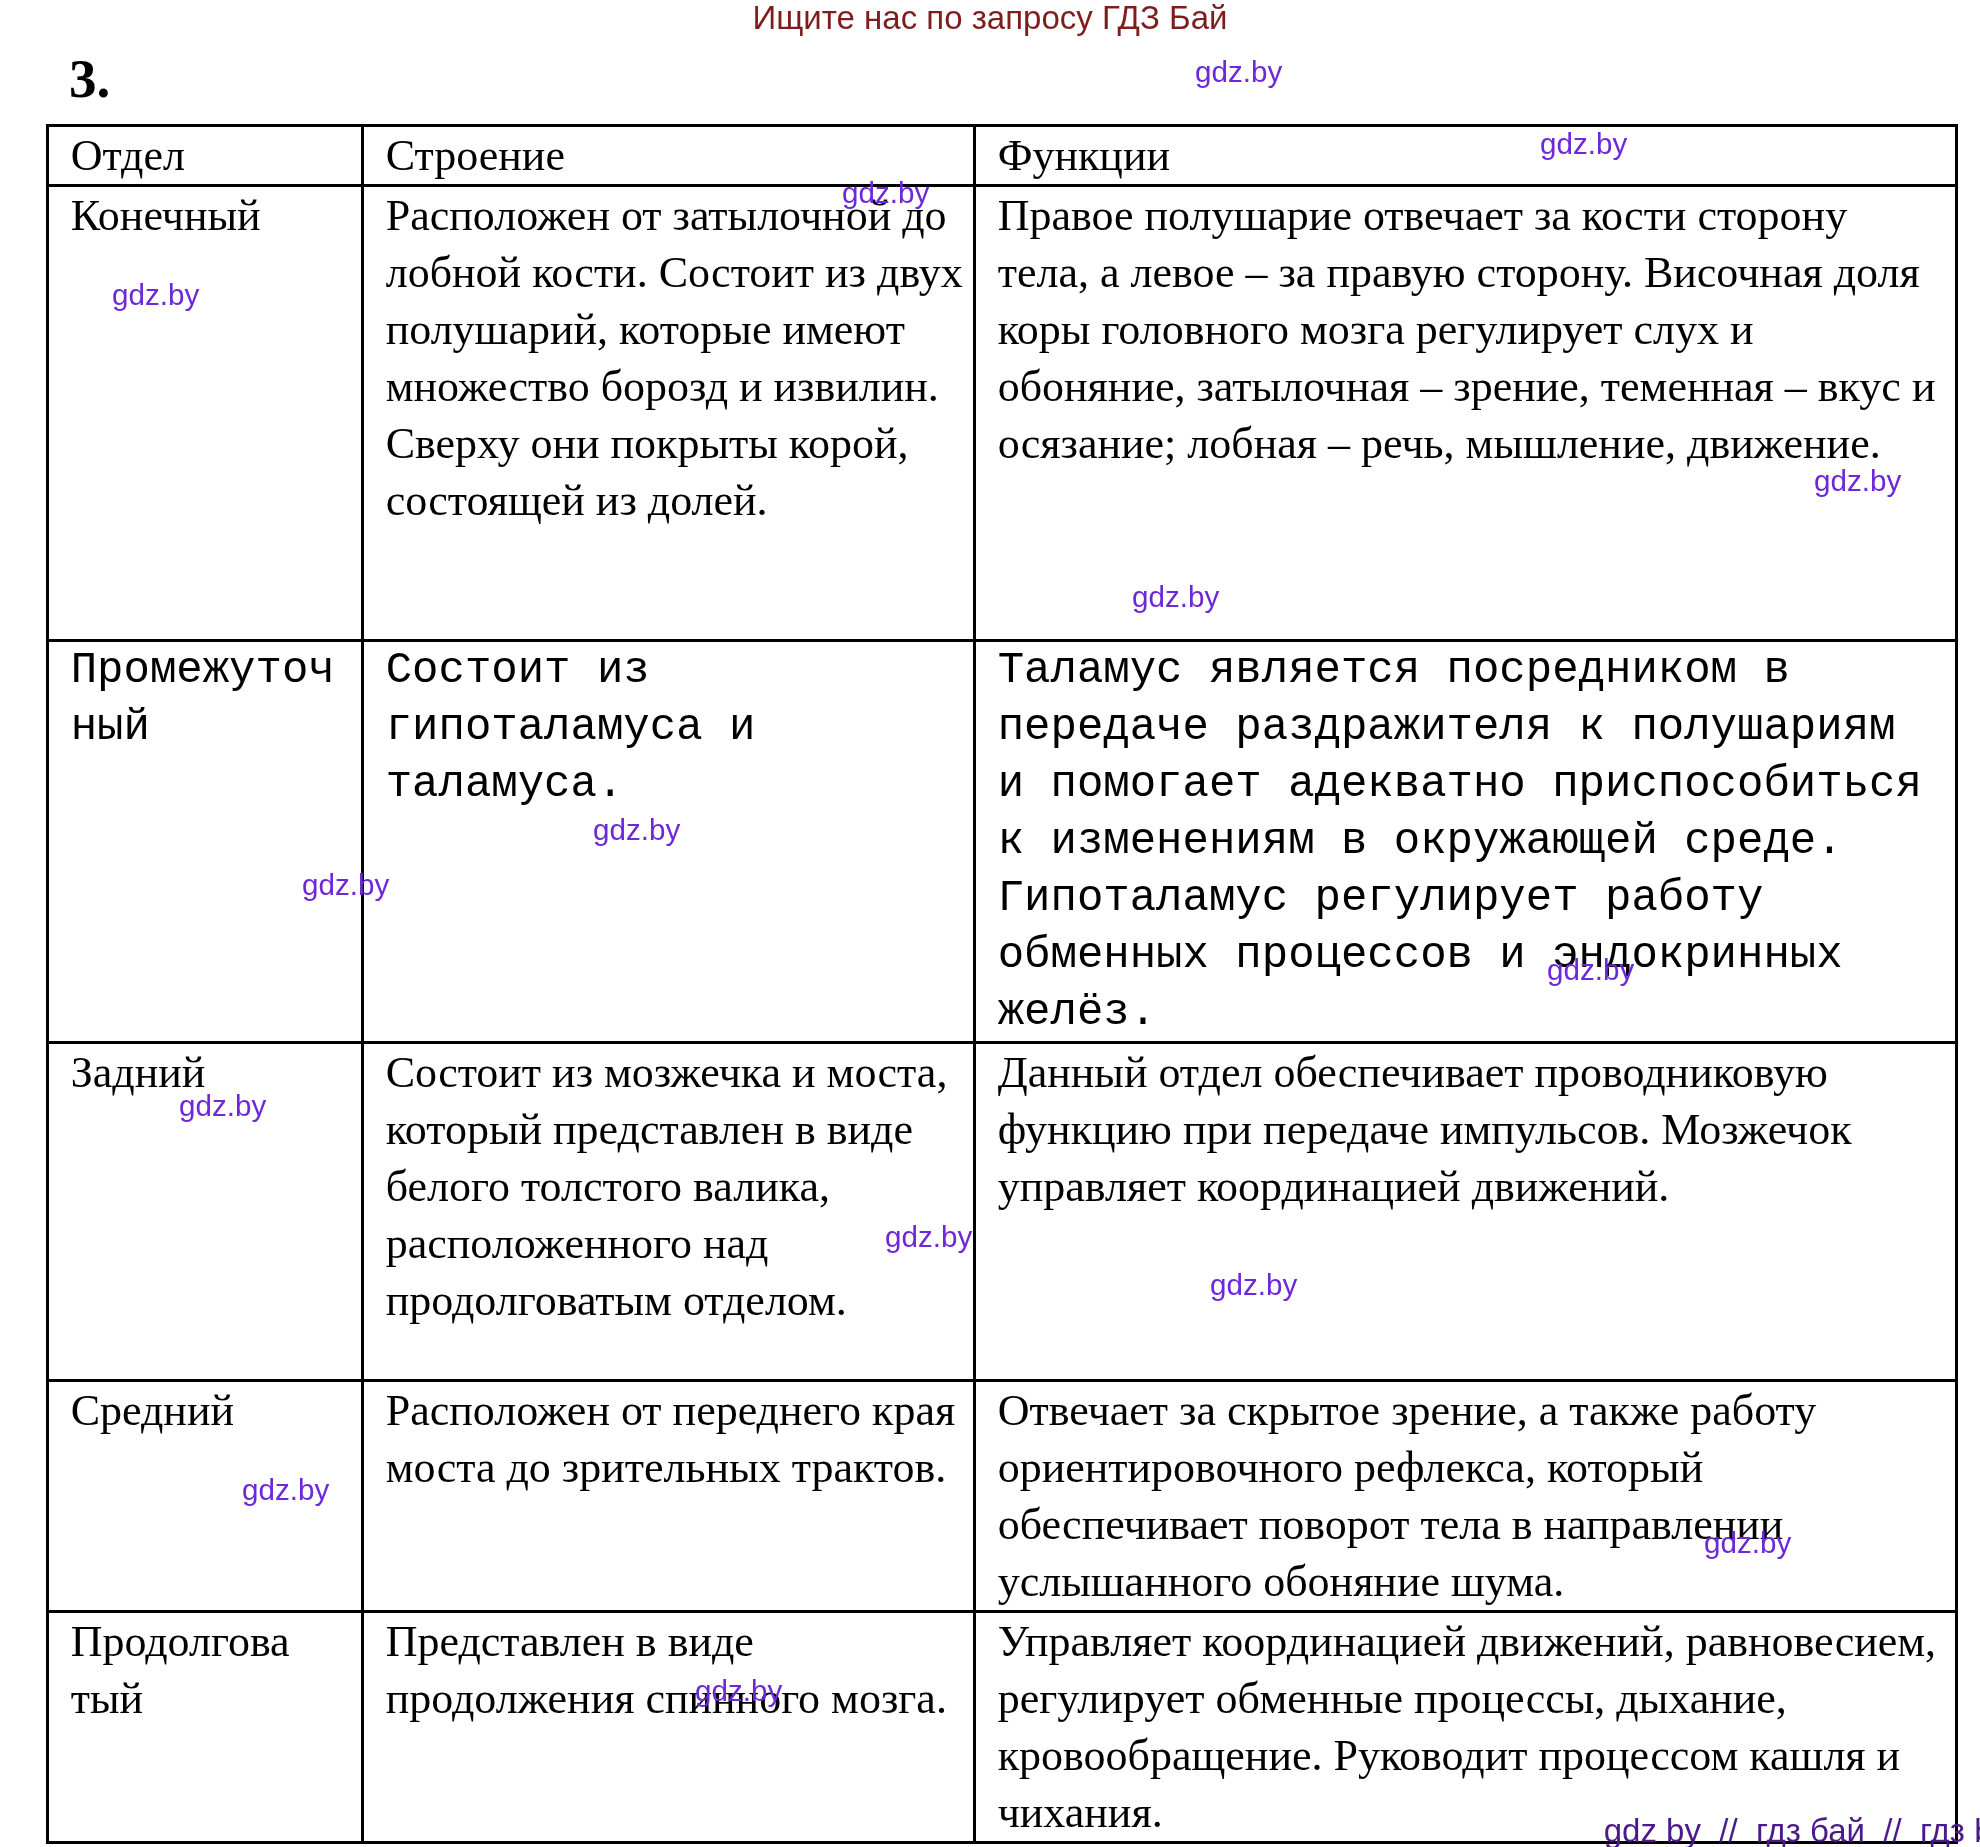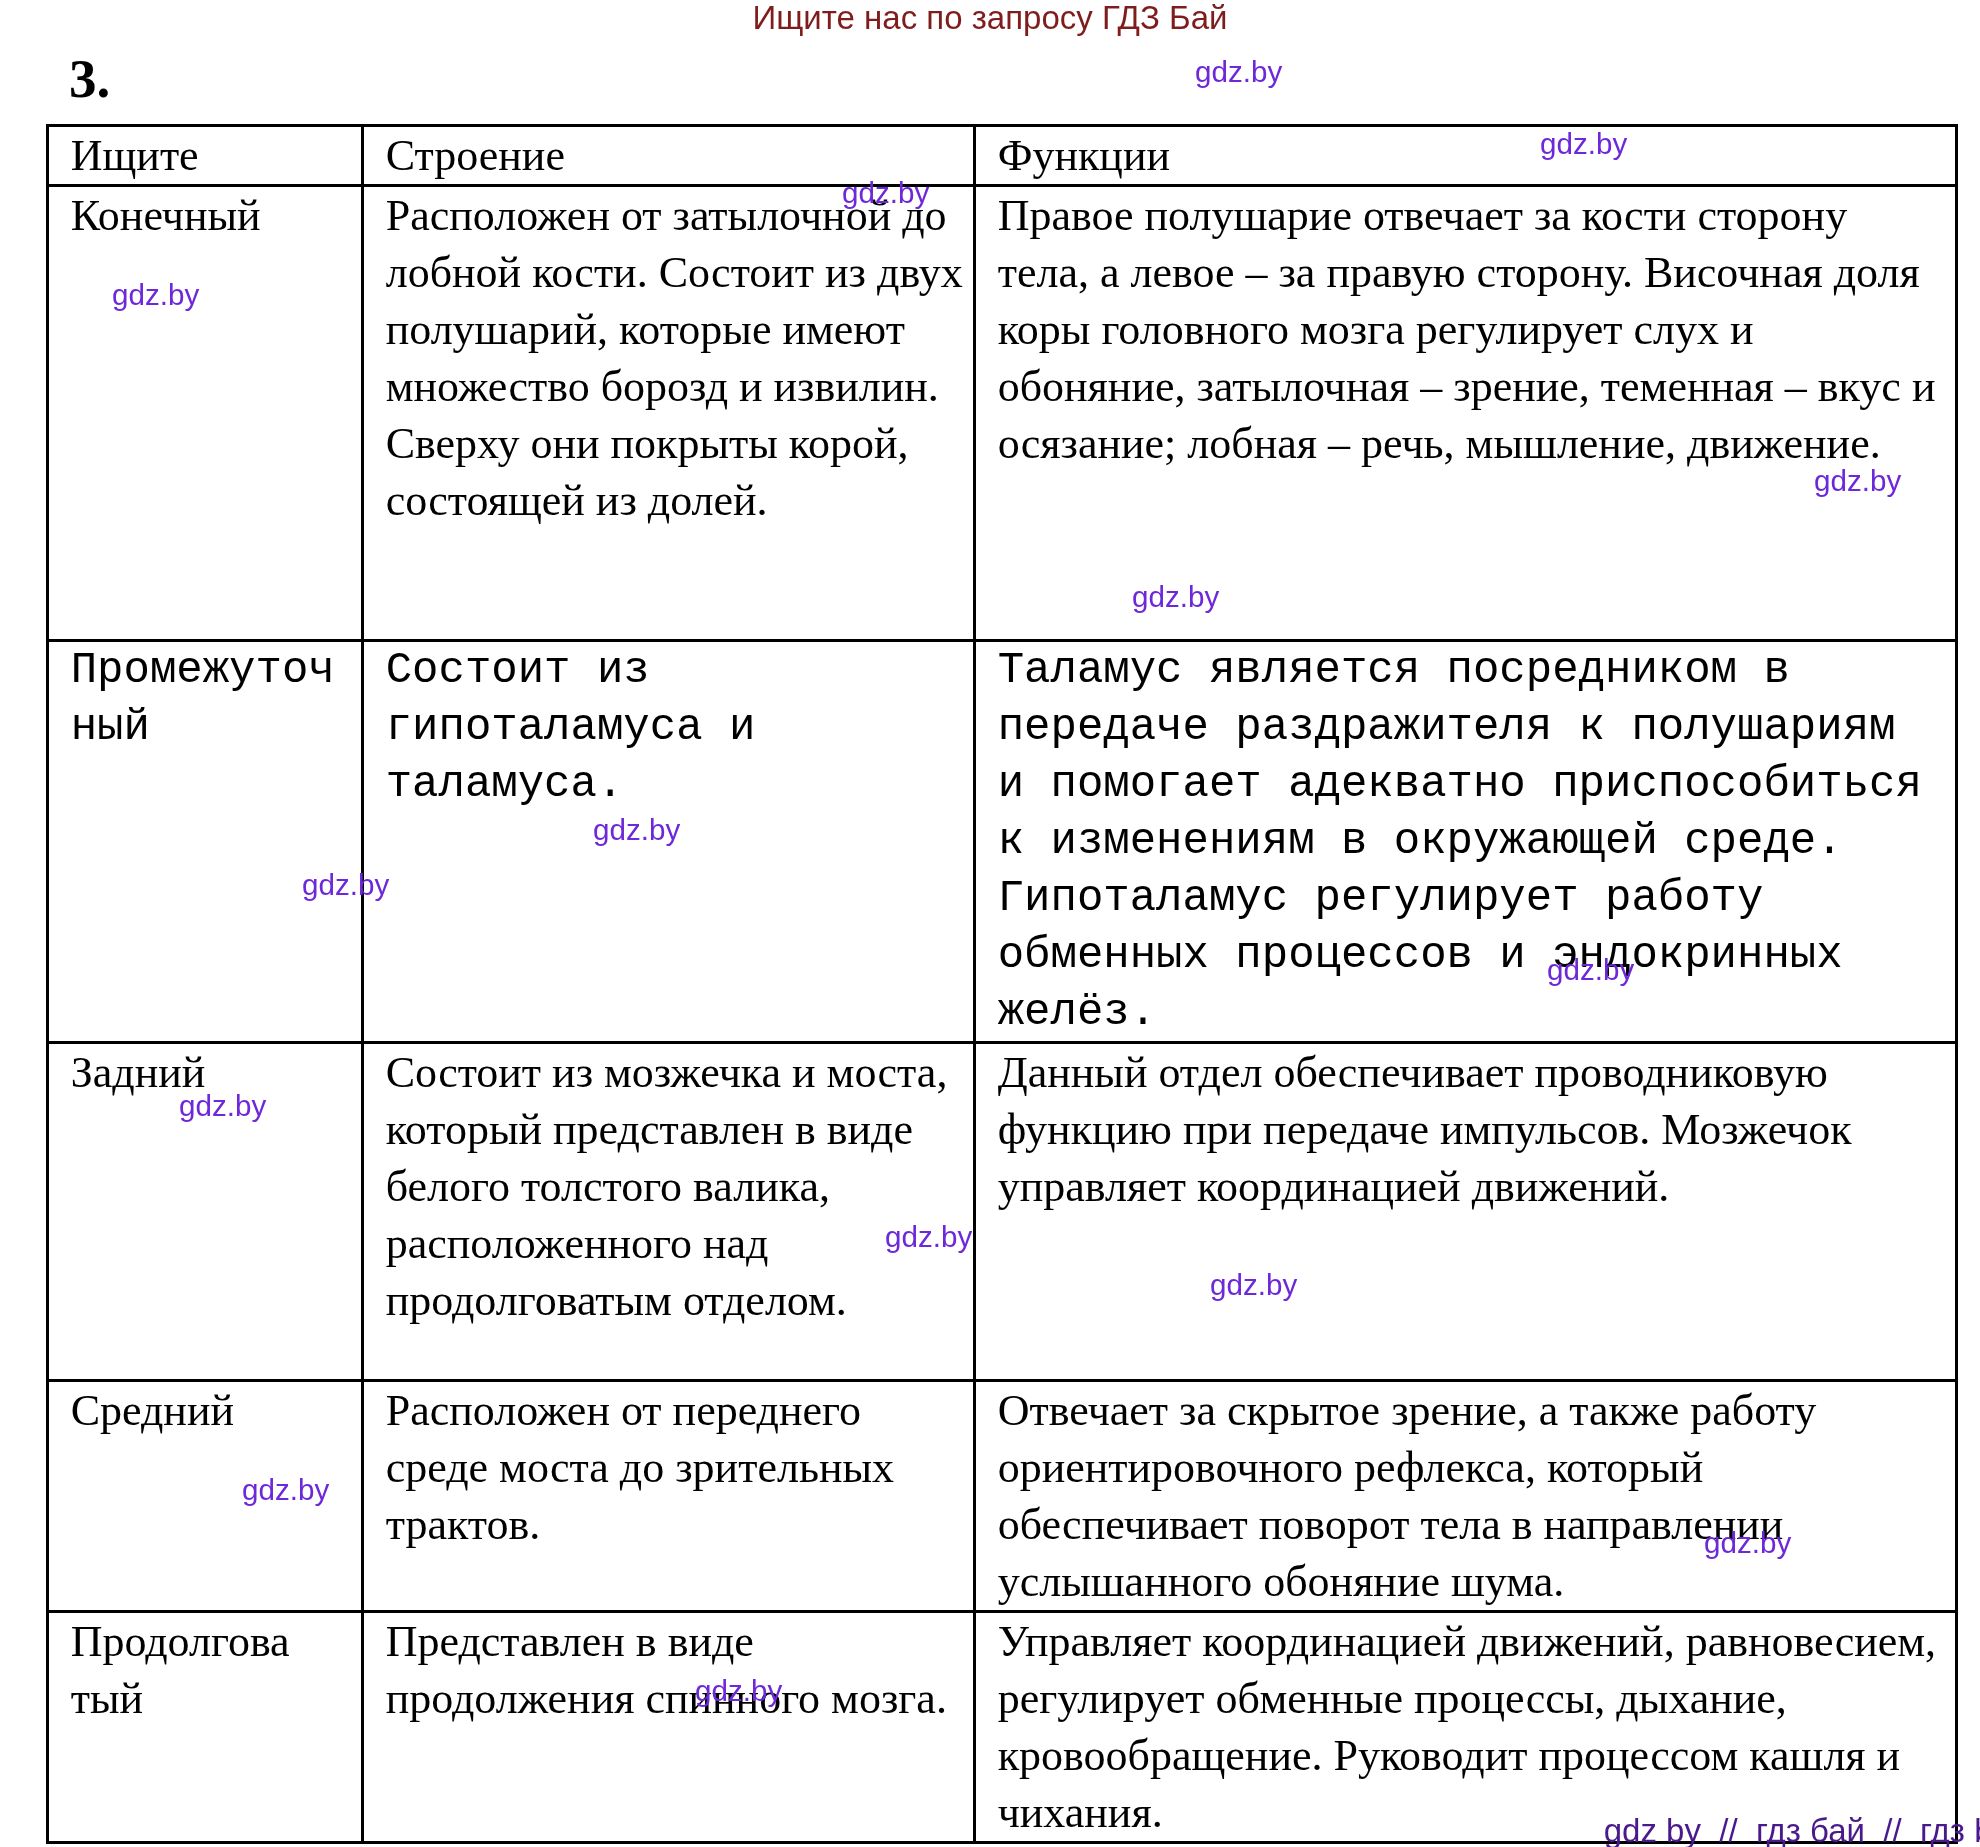--- a/index.html
+++ b/index.html
@@ -92,21 +92,21 @@
 <div class="task-number">3.</div>
 
 <table class="answer-table">
   <colgroup>
     <col class="c1">
       <col class="c2">
       <col class="c3">
   </colgroup>
   <tbody>
       <tr class="hdr">
-    <th>Ищите</th>
+    <th>Отдел</th>
     <th>Строение</th>
     <th>Функции</th>
   </tr>
   <tr class="r1">
     <td>
           <span class="cell-text">Конечный</span>
         </td>
     <td>
           <span class="cell-text">Расположен от затылочной до лобной кости. Состоит из двух полушарий, которые имеют множество борозд и извилин. Сверху они покрыты корой, состоящей из долей.</span>
         </td>
@@ -134,21 +134,21 @@
         </td>
     <td>
           <span class="cell-text">Данный отдел обеспечивает проводниковую функцию при передаче импульсов. Мозжечок управляет координацией движений.</span>
         </td>
   </tr>
   <tr class="r4">
     <td>
           <span class="cell-text">Средний</span>
         </td>
     <td>
-          <span class="cell-text">Расположен от переднего среде моста до зрительных трактов.</span>
+          <span class="cell-text">Расположен от переднего края моста до зрительных трактов.</span>
         </td>
     <td>
           <span class="cell-text">Отвечает за скрытое зрение, а также работу ориентировочного рефлекса, который обеспечивает поворот тела в направлении услышанного обоняние шума.</span>
         </td>
   </tr>
   <tr class="r5">
     <td>
           <span class="cell-text">Продолгова тый</span>
         </td>
     <td>

